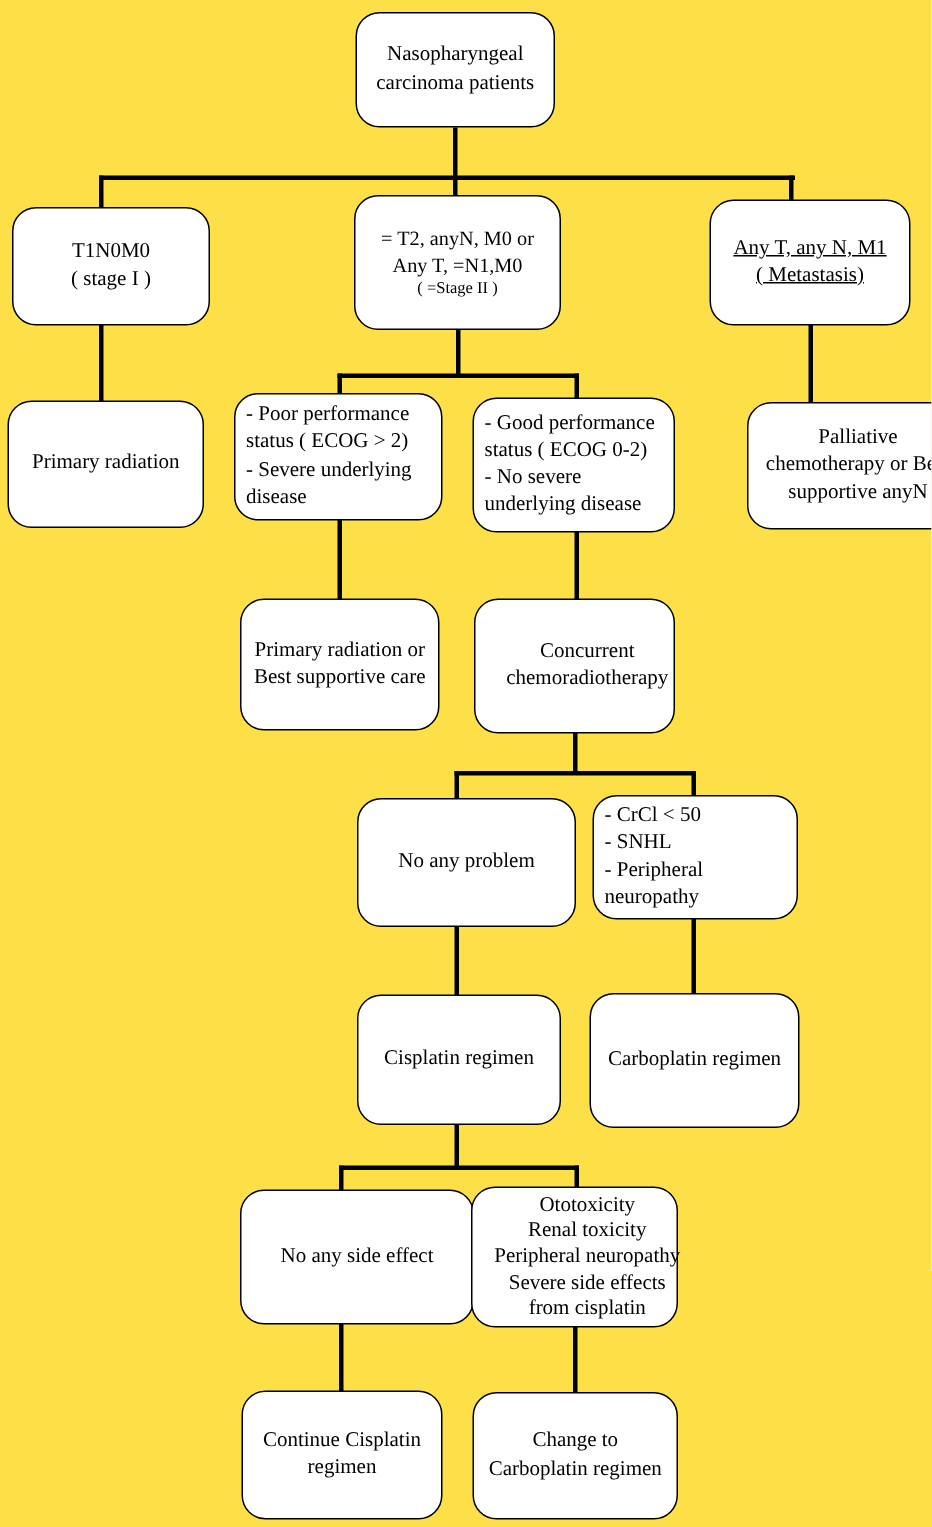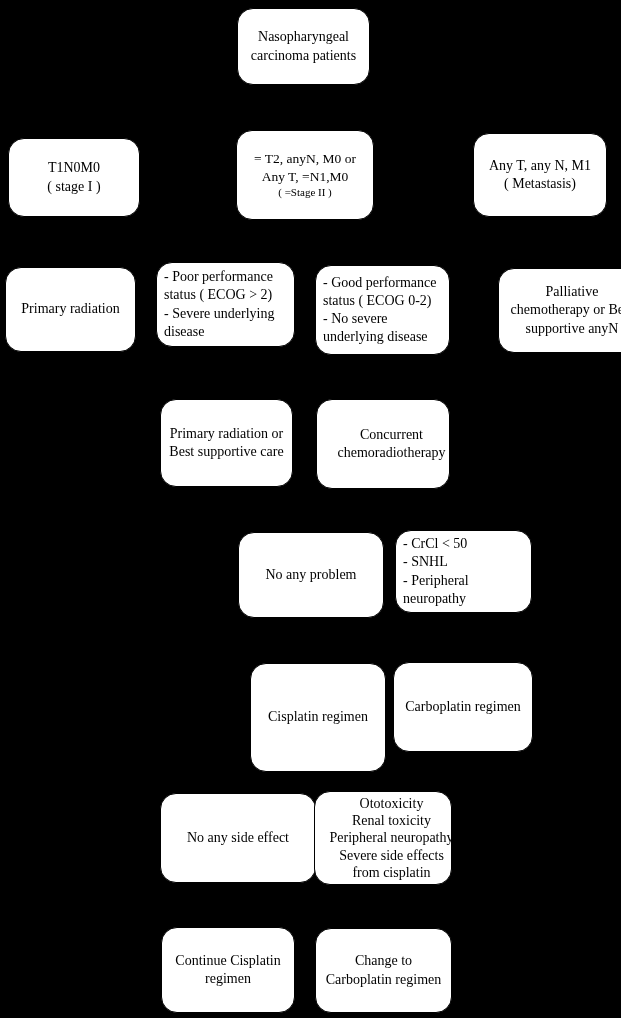--- a/index.html
+++ b/index.html
@@ -4,21 +4,21 @@
 <style>
   html, body {
     margin: 0;
     padding: 0;
     background: #ffffff;
   }
   #canvas {
     position: relative;
     width: 621px;
     height: 1018px;
-    background: #000000;
+    background: #fde047;
     font-family: "Liberation Serif", "DejaVu Serif", serif;
     color: #000000;
     overflow: hidden;
   }
   .node {
     position: absolute;
     box-sizing: border-box;
     background: #ffffff;
     border: 1.5px solid #000000;
     border-radius: 16px;
@@ -44,30 +44,30 @@
     position: absolute;
     background: #000000;
   }
   .edge.v { width: 3px; }
   .edge.h { height: 3px; }
 
   
   .n-root        { left:237px; top:8px;   width:133px; height:77px; }
   .n-stage1      { left:8px;   top:138px; width:132px; height:79px; }
   .n-stage2      { left:236px; top:130px; width:138px; height:90px; font-size:13.5px; }
-  .n-metastasis  { left:473px; top:133px; width:134px; height:84px; }
+  .n-metastasis  { left:473px; top:133px; width:134px; height:84px;text-decoration:underline; }
   .n-primary     { left:5px;   top:267px; width:131px; height:85px; }
   .n-poor        { left:156px; top:262px; width:139px; height:85px; }
   .n-good        { left:315px; top:265px; width:135px; height:90px; }
   .n-palliative  { left:475px; top:268px; width:148px; height:85px;margin-left:23px; }
   .n-radbsc      { left:160px; top:399px; width:133px; height:88px; }
   .n-ccrt        { left:316px; top:399px; width:134px; height:90px;padding-left:20px; }
   .n-noproblem   { left:238px; top:532px; width:146px; height:86px; }
   .n-crcl        { left:395px; top:530px; width:137px; height:83px; }
-  .n-cisplatin   { left:250px; top:663px; width:136px; height:109px; }
+  .n-cisplatin   { left:238px; top:663px; width:136px; height:87px; }
   .n-carboplatin { left:393px; top:662px; width:140px; height:90px; }
   .n-nosideeff   { left:160px; top:793px; width:156px; height:90px; }
   .n-toxicity    { left:314px; top:791px; width:138px; height:94px; line-height:1.24;padding-left:20px; }
   .n-continue    { left:161px; top:927px; width:134px; height:86px; }
   .n-change      { left:315px; top:928px; width:137px; height:85px;text-align:right; }
 
   
   .e1  { left:302px; top:85px;  height:46px; }
   .e2  { left:66px;  top:117px; width:464px; }
   .e3  { left:66px;  top:117px; height:22px; }

